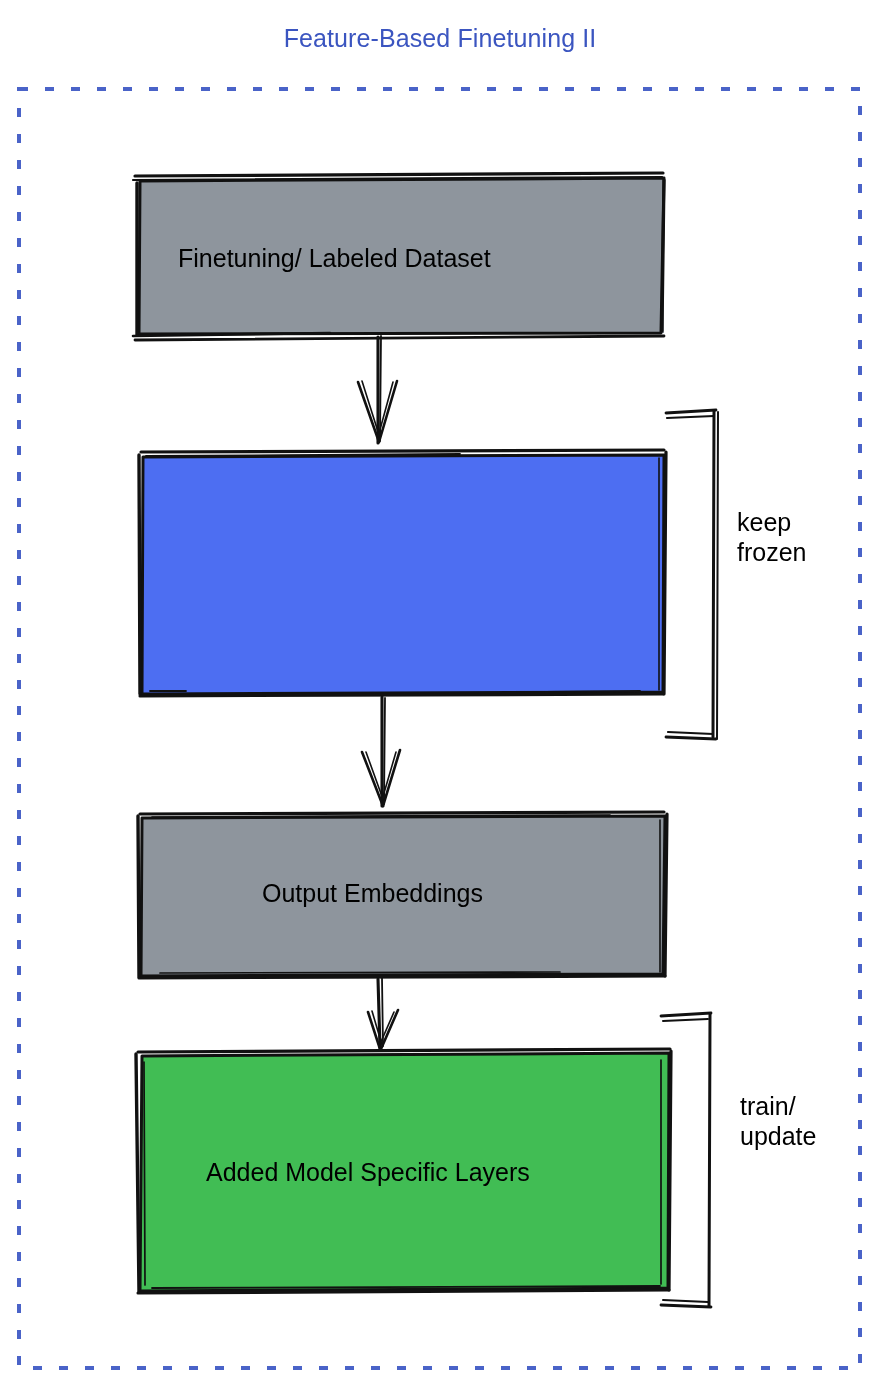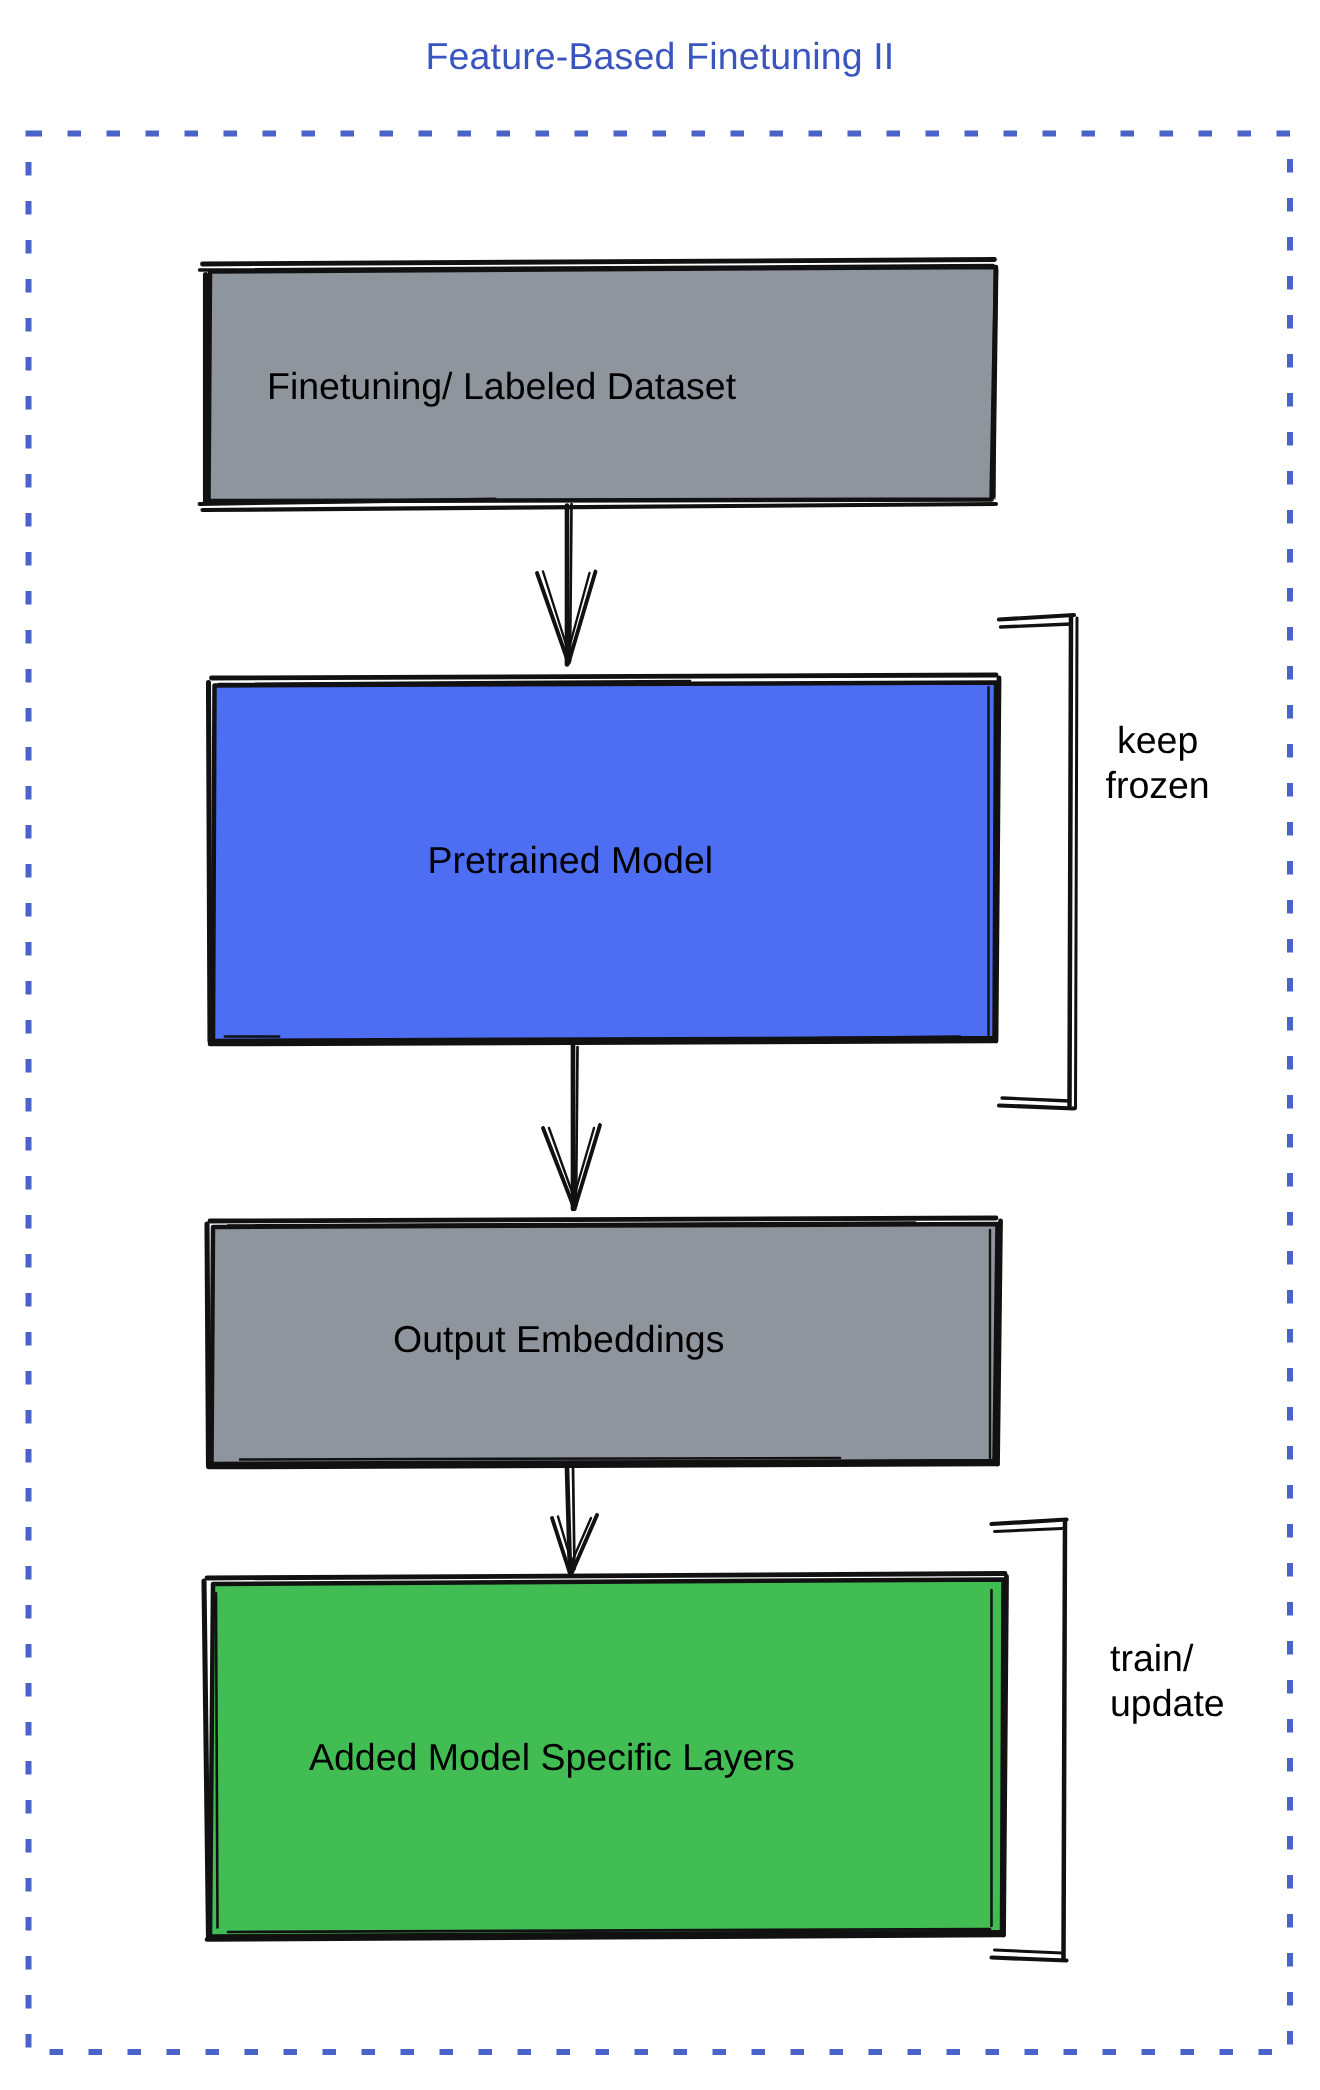--- a/index.html
+++ b/index.html
@@ -48,21 +48,21 @@
   .box-label {
     font-size: 25px;
   }
   .bracket-label {
     font-size: 25px;
   }
   #label-dataset   { left: 178px; top: 230px; margin-top: 14px; }
   #label-pretrained{ left: 285px; top: 560px; }
   #label-embeddings{ left: 262px; top: 879px; }
   #label-layers    { left: 206px; top: 1158px; }
-  #label-keep-frozen { left: 737px; top: 480px; text-align: center; }
+  #label-keep-frozen { left: 737px; top: 508px; }
   #label-train-update{ left: 740px; top: 1092px; }
 </style>
 </head>
 <body>
 
 <svg id="canvas" viewBox="0 0 880 1393" xmlns="http://www.w3.org/2000/svg">
 
   <rect id="frame-rect" x="19" y="89" width="841" height="1279" fill="none" stroke="#4a63c8" stroke-width="4" stroke-dasharray="9 17" stroke-linecap="butt"></rect>
 
   <g>
@@ -159,21 +159,20 @@
     <path d="M663,1300 L708,1302" fill="none" stroke="#111" stroke-width="2.0" stroke-linecap="round"></path>
   </g>
 </svg>
 
 <div id="overlay">
 
   <div id="diagram-title">Feature-Based Finetuning II</div>
 
   <div class="lbl box-label" id="label-dataset">Finetuning/ Labeled Dataset</div>
 
-  <div class="lbl box-label" id="label-pretrained">Pretrained Model</div>
 
   <div class="lbl box-label" id="label-embeddings">Output Embeddings</div>
 
   <div class="lbl box-label" id="label-layers">Added Model Specific Layers</div>
 
   <div class="lbl bracket-label" id="label-keep-frozen">keep
 frozen</div>
 
   <div class="lbl bracket-label" id="label-train-update">train/
 update</div>

